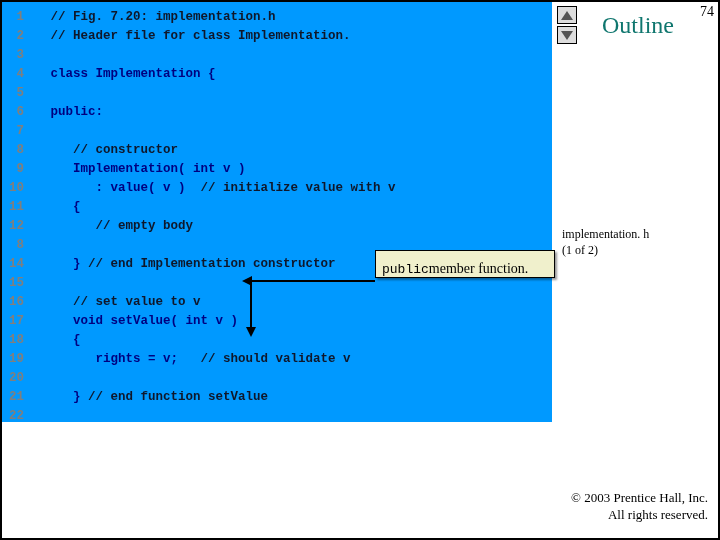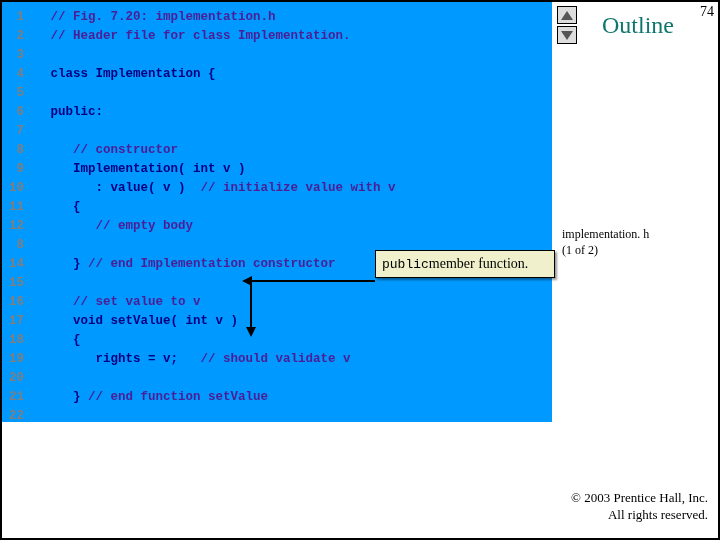--- a/index.html
+++ b/index.html
@@ -38,21 +38,21 @@
     color: #7f7f7f;
     padding-right: 4px;
     font-weight: bold;
     font-family: "Courier New", monospace;
     font-size: 12.5px;
   }
   .code {
     color: #00007f;
     font-weight: bold;
   }
-  .comment { color: #4c1d95; font-weight: bold; }
+  .comment { color: #0f172a; font-weight: bold; }
   .nav {
     position: absolute;
     top: 4px; left: 555px;
   }
   .nav-btn {
     width: 20px; height: 18px;
     border: 1px solid #000;
     background: #ddd;
     display: flex;
     align-items: center;
@@ -100,21 +100,21 @@
     top: 248px;
     left: 373px;
     width: 180px;
     height: 28px;
     background: #F0F0CC;
     border: 1px solid #000;
     font-family: "Times New Roman", serif;
     font-size: 14px;
     color: #000;
     display: flex;
-    align-items: center;
+    align-items: flex-end;
     padding: 0 6px;
     box-shadow: 2px 2px 2px rgba(0,0,0,0.4);
   }
   .callout .mono { font-family: "Courier New", monospace; font-size: 13px; }
   .arrow-line {
     position: absolute;
     background: #000;
   }
   .arrow-head {
     position: absolute;

